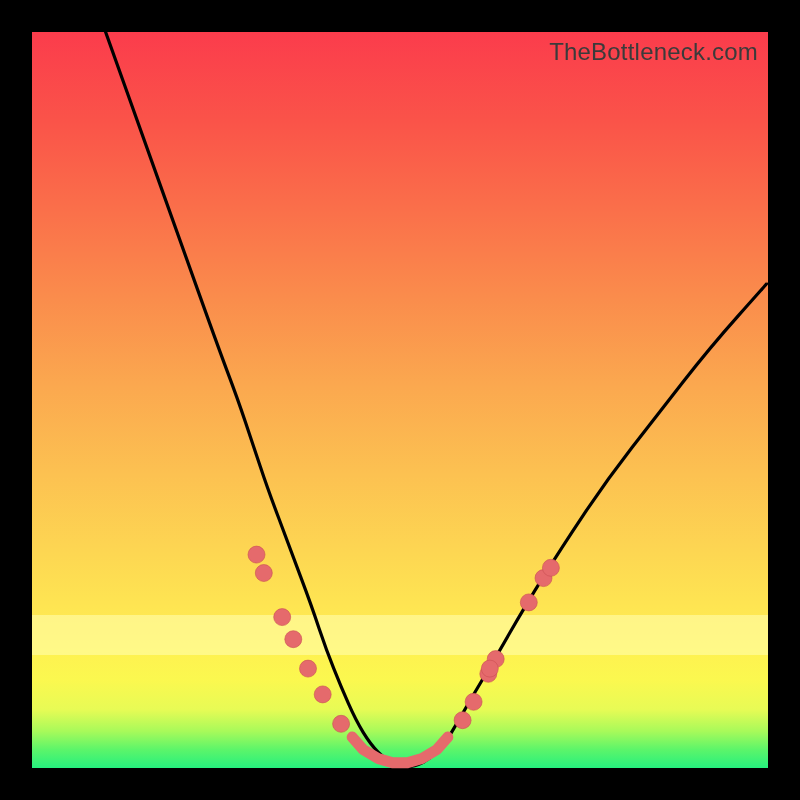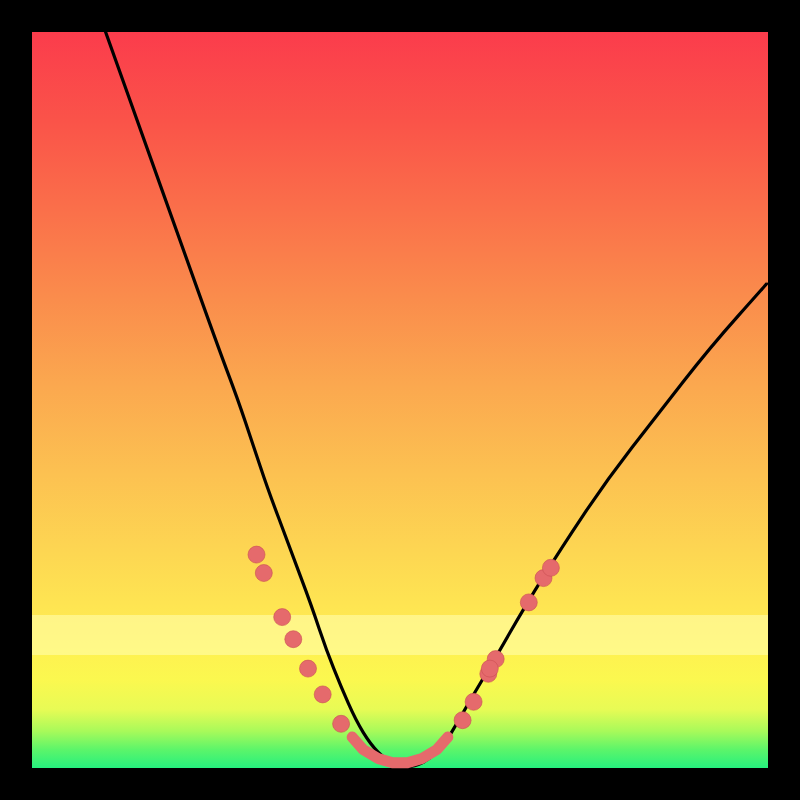--- a/index.html
+++ b/index.html
@@ -83,14 +83,15 @@
           <circle cx="430.6" cy="688.2" r="8.5" fill="#e56a6c" stroke="#c94f52" stroke-width="0.6"></circle>
           <circle cx="441.6" cy="669.8" r="8.5" fill="#e56a6c" stroke="#c94f52" stroke-width="0.6"></circle>
           <circle cx="456.3" cy="641.8" r="8.5" fill="#e56a6c" stroke="#c94f52" stroke-width="0.6"></circle>
           <circle cx="463.7" cy="627.1" r="8.5" fill="#e56a6c" stroke="#c94f52" stroke-width="0.6"></circle>
           <circle cx="457.8" cy="636.6" r="8.5" fill="#e56a6c" stroke="#c94f52" stroke-width="0.6"></circle>
           <circle cx="496.8" cy="570.4" r="8.5" fill="#e56a6c" stroke="#c94f52" stroke-width="0.6"></circle>
           <circle cx="511.5" cy="546.1" r="8.5" fill="#e56a6c" stroke="#c94f52" stroke-width="0.6"></circle>
           <circle cx="518.9" cy="535.8" r="8.5" fill="#e56a6c" stroke="#c94f52" stroke-width="0.6"></circle>
         </g>
     </svg>
+    <div class="watermark">TheBottleneck.com</div>
   </div>
 </div>
 
 </body></html>

